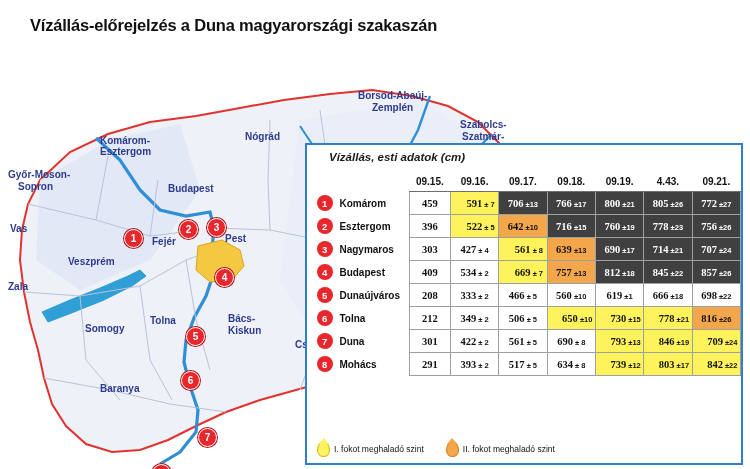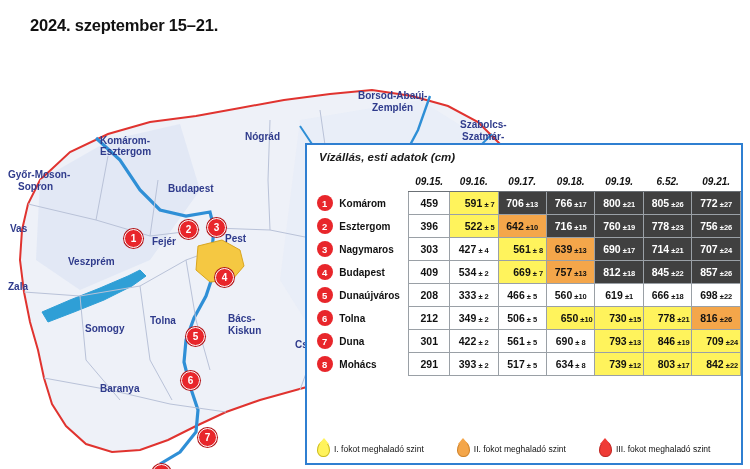--- a/index.html
+++ b/index.html
@@ -34,66 +34,66 @@
     box-shadow:0 0 0 1px #b3171b;
   }
 
   
   .panel{
     position:absolute;left:305px;top:143px;width:438px;height:322px;
     background:#ffffff;border:2px solid #2f7fd1;
     box-sizing:border-box;
   }
   .panel-title{
-    position:absolute;left:12px;top:6px;
+    position:absolute;left:22px;top:6px;
     font-size:11.5px;font-style:italic;font-weight:bold;color:#1a1a1a;
   }
   table{
     position:absolute;left:8px;top:26px;
     border-collapse:collapse;
     font-size:10px;
   }
   th,td{
     padding:0;margin:0;text-align:center;vertical-align:middle;
     border:1px solid #9aa0a6;
     height:22px;
   }
   thead th{
     font-size:10px;font-weight:bold;color:#111;
     background:#ffffff;border:none;border-bottom:1px solid #6b7075;
     height:20px;
   }
-  th.col-head{width:50px;font-style:italic;}
+  th.col-head{width:50px;}
   th.corner{border:none;}
   .c-num{
     width:22px;border:none;background:transparent;
   }
   .c-num span{
     display:inline-flex;align-items:center;justify-content:center;
     width:16px;height:16px;border-radius:50%;
     background:#e8262b;color:#fff;font-size:9.5px;font-weight:bold;
   }
   .c-name{
     width:76px;text-align:left;padding-left:5px;
     font-size:10px;font-weight:bold;color:#111;
     border:none;background:transparent;
   }
   td.val{width:50px;font-weight:bold;color:#111;}
-  td.val .main{font-size:10.5px;}
+  td.val .main{font-size:10.5px;font-family:Liberation Serif, serif;}
   td.val .pm{font-size:7.5px;font-weight:bold;}
   td.lvl0{background:#ffffff;}
   td.lvl1{background:#fff35c;padding-left:12px;}
   td.lvl2{background:#f4a64a;}
   td.lvl3{background:#404040;color:#ffffff;}
   td.lvl3 .pm{color:#ffffff;}
 
   
   .legend{
     position:absolute;left:10px;bottom:6px;
-    display:flex;align-items:center;gap:33px;
+    display:flex;align-items:center;gap:22px;
     font-size:8.5px;color:#111;
   }
   .legend .item{display:flex;align-items:center;gap:4px;}
   .drop{
     width:11px;height:14px;display:inline-block;
     border-radius:50% 50% 50% 50%/60% 60% 40% 40%;
     transform:rotate(0deg);
     position:relative;
   }
   .drop:before{
@@ -105,21 +105,21 @@
   .d1:before{border-bottom:6px solid #fff35c;}
   .d2{background:#f4a64a;border:1px solid #cf8026;}
   .d2:before{border-bottom:6px solid #f4a64a;}
   .d3{background:#ef3b36;border:1px solid #c02420;}
   .d3:before{border-bottom:6px solid #ef3b36;}
 </style>
 </head>
 <body>
 
 <div class="title">
-  <div>2024. szeptember 15–21.</div>
+  <div>Vízállás-előrejelzés a Duna magyarországi szakaszán</div>
 </div>
 
 <div class="map">
   <svg width="560" height="409" viewBox="0 0 560 409">
 
     <path fill="#eef1f8" stroke="#e0332f" stroke-width="2" d="M40,120 L70,92 L108,74 L150,62 L196,56 L240,48 L284,40 L330,34 L372,30
          L412,36 L448,46 L478,62 L500,84 L516,104 L524,126 L528,150 L520,172
          L500,196 L478,218 L452,242 L424,266 L398,288 L368,306 L332,320 L296,330
          L260,340 L226,352 L196,366 L168,380 L140,390 L112,392 L86,384 L66,366
          L52,344 L44,318 L38,290 L30,262 L24,232 L20,200 L22,170 L28,144 Z"></path>
@@ -197,21 +197,21 @@
   <table>
     <thead>
       <tr>
         <th class="corner"></th>
         <th class="corner"></th>
       <th class="col-head">09.15.</th>
           <th class="col-head">09.16.</th>
           <th class="col-head">09.17.</th>
           <th class="col-head">09.18.</th>
           <th class="col-head">09.19.</th>
-          <th class="col-head">6.52.</th>
+          <th class="col-head">4.43.</th>
           <th class="col-head">09.21.</th>
         </tr>
     </thead>
     <tbody id="table-body">
         <tr>
           <td class="c-num"><span>1</span></td>
           <td class="c-name">Komárom</td>
           <td class="val lvl0"><span class="main">459</span></td>
           <td class="val lvl1"><span class="main">591</span><span class="pm"> ± 7</span></td>
           <td class="val lvl3"><span class="main">706</span><span class="pm"> ±13</span></td>
@@ -302,18 +302,14 @@
 
   <div class="legend" id="legend">
       <div class="item">
         <span class="drop d1"></span>
         <span>I. fokot meghaladó szint</span>
       </div>
       <div class="item">
         <span class="drop d2"></span>
         <span>II. fokot meghaladó szint</span>
       </div>
-      <div class="item">
-        <span class="drop d3"></span>
-        <span>III. fokot meghaladó szint</span>
-      </div>
     </div>
 </div>
 
 </body></html>

